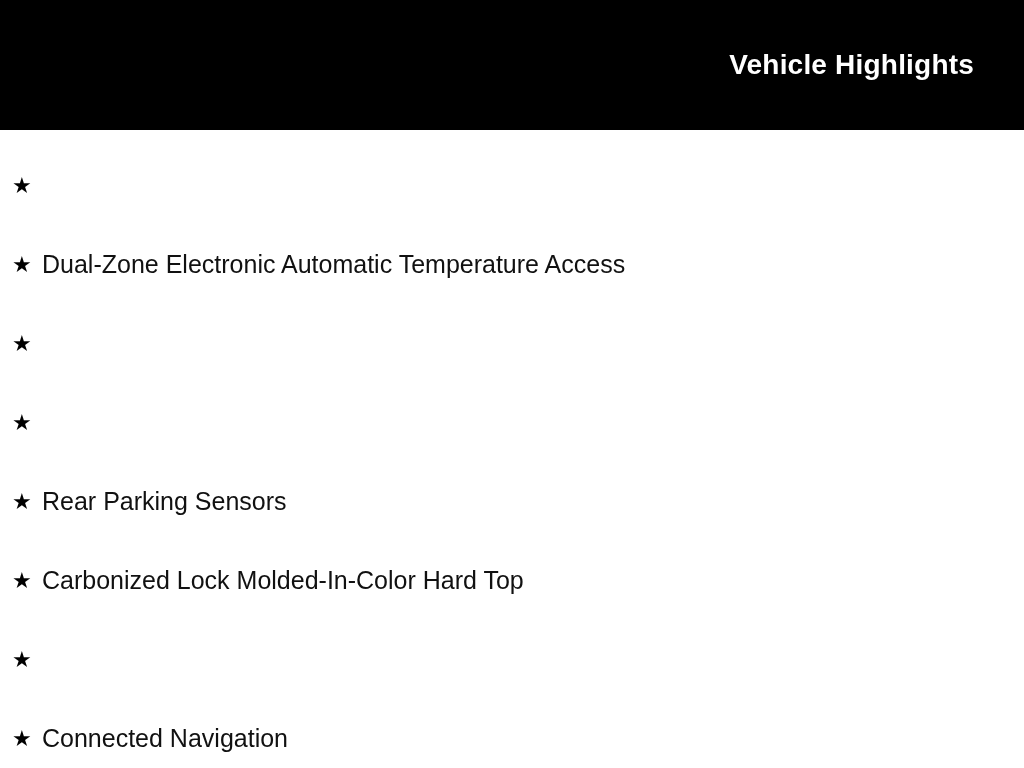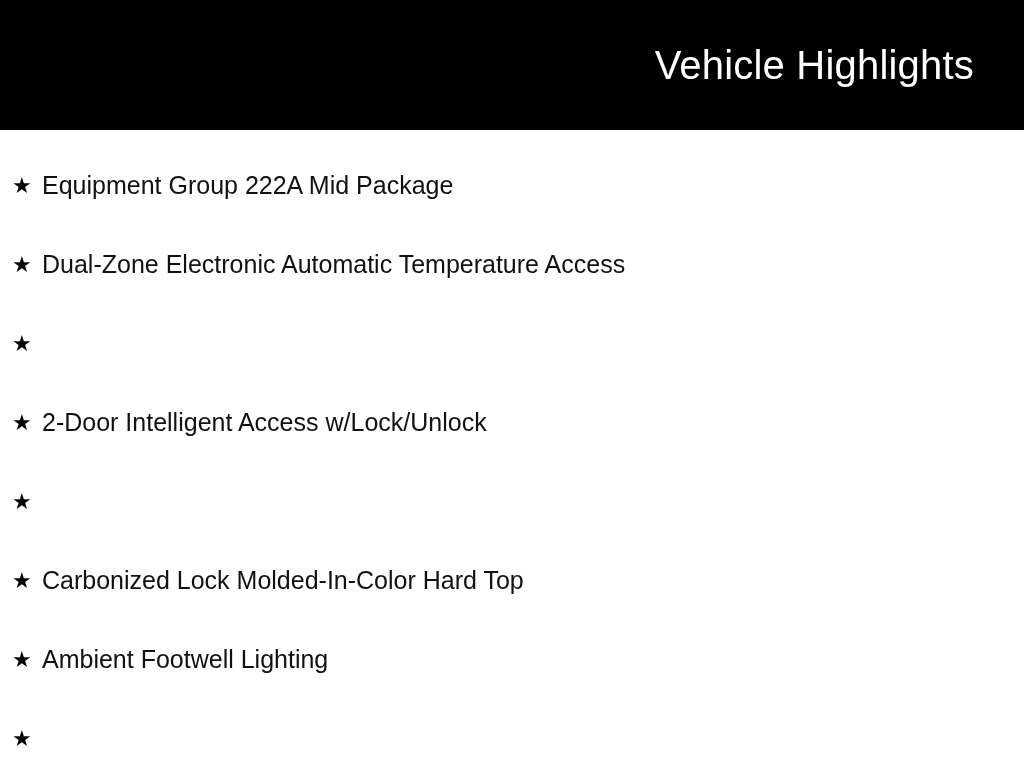--- a/index.html
+++ b/index.html
@@ -24,22 +24,22 @@
     height: 130px;
     background: #000000;
     display: flex;
     align-items: center;
     justify-content: flex-end;
     box-sizing: border-box;
     padding-right: 50px;
   }
   .header-title {
     color: #ffffff;
-    font-size: 40px;
-    font-weight: 400;
+    font-size: 28px;
+    font-weight: 700;
     letter-spacing: 0.2px;
     line-height: 1;
   }
   .highlights-list {
     list-style: none;
     margin: 0;
     padding: 0;
     padding-top: 16px;
   }
   .highlight-item {
@@ -70,50 +70,49 @@
 <div class="page">
 
   <div class="header-bar">
     <div class="header-title">Vehicle Highlights</div>
   </div>
 
   <ul class="highlights-list">
 
     <li class="highlight-item">
       <span class="bullet-star">★</span>
-      <span class="item-label">Equipment Group 222A Mid Package</span>
     </li>
 
     <li class="highlight-item">
       <span class="bullet-star">★</span>
       <span class="item-label">Dual-Zone Electronic Automatic Temperature Access</span>
     </li>
 
     <li class="highlight-item">
       <span class="bullet-star">★</span>
     </li>
 
     <li class="highlight-item">
       <span class="bullet-star">★</span>
-      <span class="item-label">2-Door Intelligent Access w/Lock/Unlock</span>
     </li>
 
     <li class="highlight-item">
       <span class="bullet-star">★</span>
+      <span class="item-label">Rear Parking Sensors</span>
     </li>
 
     <li class="highlight-item">
       <span class="bullet-star">★</span>
       <span class="item-label">Carbonized Lock Molded-In-Color Hard Top</span>
     </li>
 
     <li class="highlight-item">
       <span class="bullet-star">★</span>
-      <span class="item-label">Ambient Footwell Lighting</span>
     </li>
 
     <li class="highlight-item">
       <span class="bullet-star">★</span>
+      <span class="item-label">Connected Navigation</span>
     </li>
 
   </ul>
 
 </div>
 
 </body></html>

